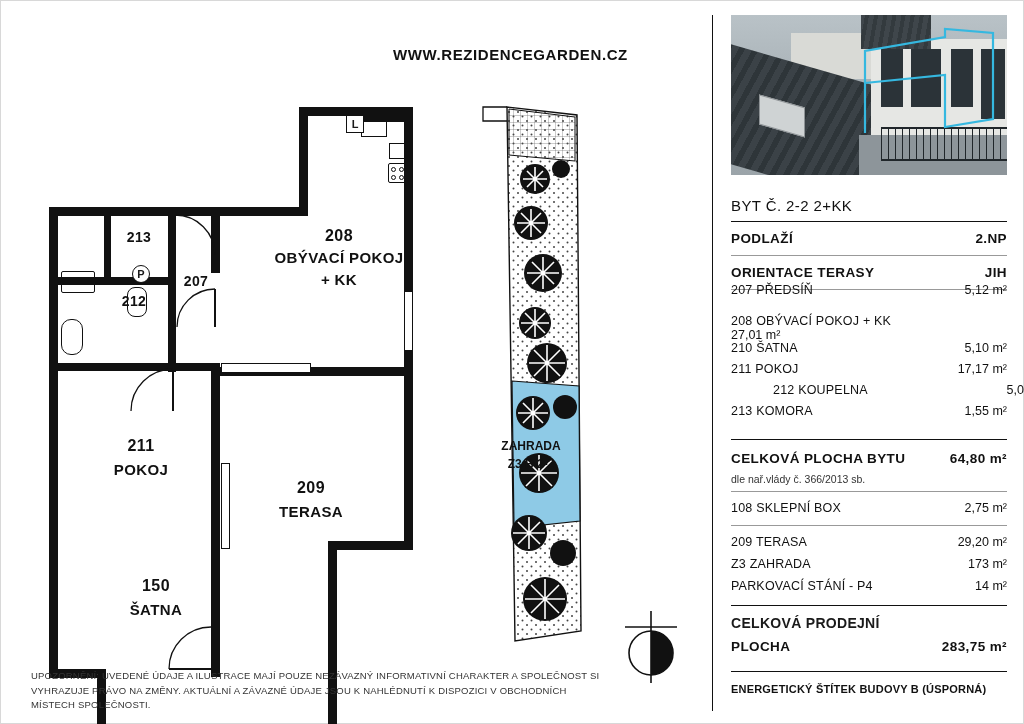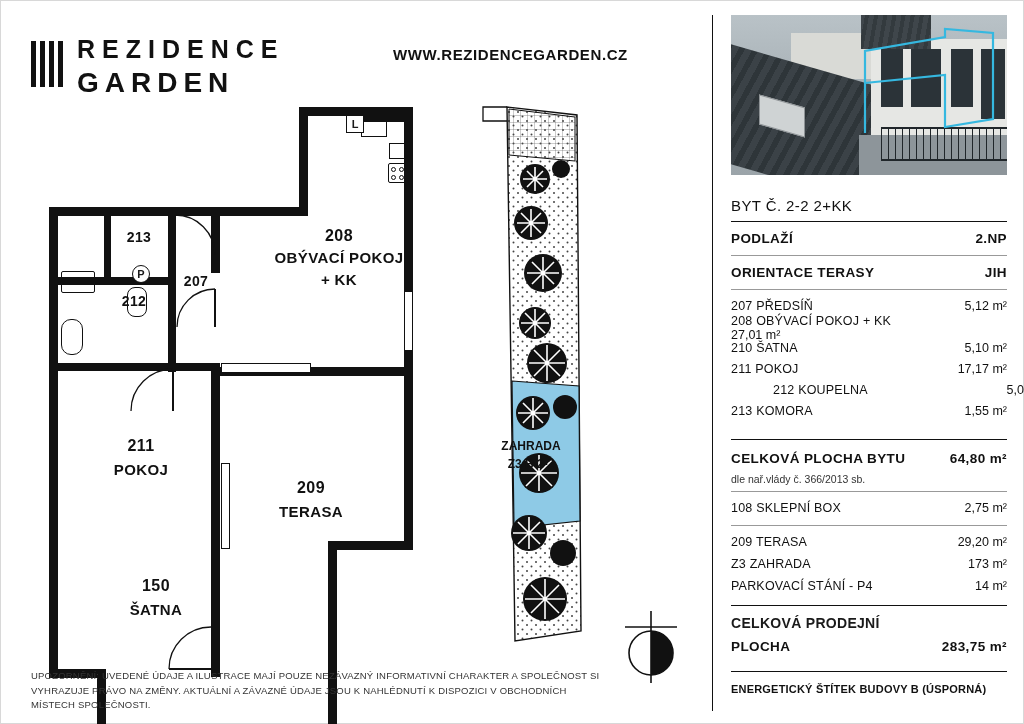--- a/index.html
+++ b/index.html
@@ -132,32 +132,20 @@
     font-size:11px; font-weight:bold; letter-spacing:0.2px; color:#111;
   }
 </style>
 </head>
 <body>
 
 <div class="page">
 
   <div class="left">
 
-    <div class="logo">
-      <div class="logo-bars">
-        <i></i>
-          <i></i>
-          <i></i>
-          <i></i>
-      </div>
-      <div class="logo-text">
-        <div class="l1">REZIDENCE</div>
-        <div class="l2">GARDEN</div>
-      </div>
-    </div>
 
     <div class="site-url">WWW.REZIDENCEGARDEN.CZ</div>
 
     <div class="plan">
 
       <div class="wall" style="left:268px; top:6px; width:114px; height:9px;"></div>
       <div class="wall" style="left:373px; top:6px; width:9px; height:262px;"></div>
       <div class="wall" style="left:268px; top:6px; width:9px; height:108px;"></div>
       <div class="wall" style="left:180px; top:106px; width:97px; height:9px;"></div>
       <div class="wall" style="left:180px; top:106px; width:9px; height:66px;"></div>
@@ -335,21 +323,21 @@
       <span class="v">2.NP</span>
     </div>
     <div class="hr thin" style="top:240px;"></div>
 
     <div class="row bold" style="top:250px;">
       <span class="k">ORIENTACE TERASY</span>
       <span class="v">JIH</span>
     </div>
     <div class="hr thin" style="top:274px;"></div>
 
-    <div class="row" style="top:284px;">
+    <div class="row" style="top:268px;">
       <span class="k">207 PŘEDSÍŇ</span>
       <span class="v">5,12 m²</span>
     </div>
     <div class="row" style="top:299px;flex-direction:column;">
       <span class="k">208 OBÝVACÍ POKOJ + KK</span>
       <span class="v">27,01 m²</span>
     </div>
     <div class="row" style="top:326px;">
       <span class="k">210  ŠATNA</span>
       <span class="v">5,10 m²</span>

